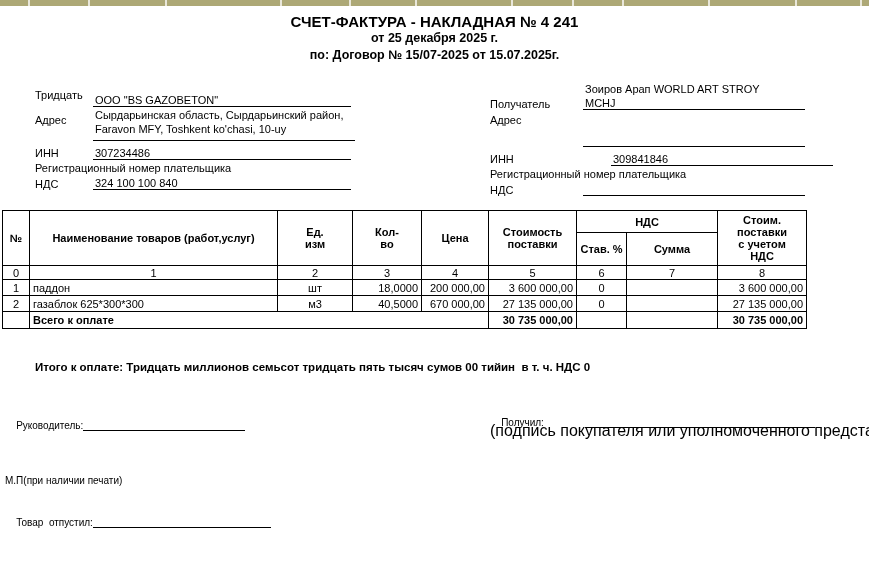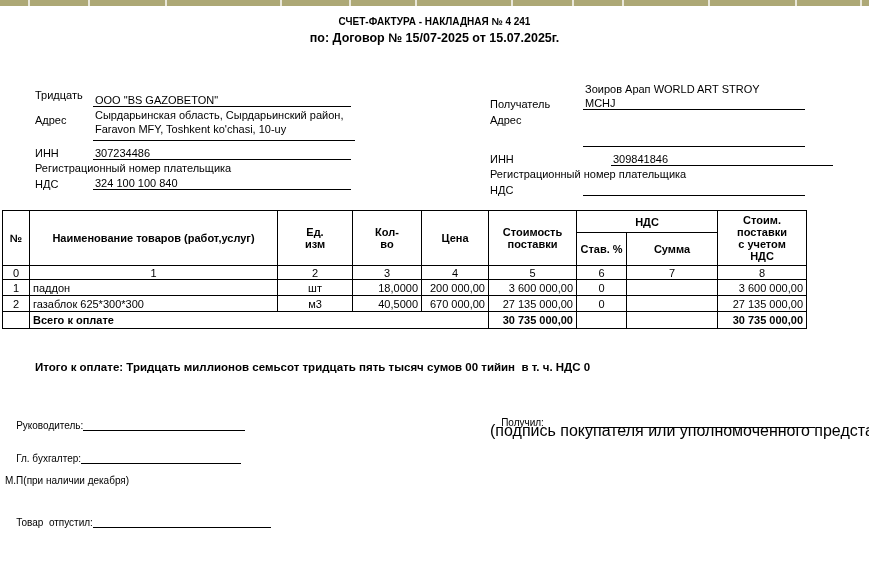--- a/index.html
+++ b/index.html
@@ -8,21 +8,21 @@
     position:relative; width:869px; height:583px; background:#ffffff;
     font-family:"Liberation Sans", sans-serif; font-size:11px; color:#000;
     overflow:hidden;
   }
   
   .top-bar { position:absolute; top:0; left:0; width:869px; height:6px; background:#ada876; }
   .top-bar .div { position:absolute; top:0; width:2px; height:6px; background:#e9e7da; }
 
   
   .title { position:absolute; top:13px; left:62px; width:745px; text-align:center; font-weight:bold; }
-  .title .t1 { font-size:10px; line-height:17px; }
+  .title .t1 { font-size:15px; line-height:17px; }
   .title .t2, .title .t3 { font-size:12.5px; line-height:17px; }
 
   
   .lbl { position:absolute; font-size:11px; white-space:nowrap; }
   .val { position:absolute; border-bottom:1px solid #000; padding:0 2px; font-size:11px; line-height:14px; }
 
   
   .inv-table { position:absolute; left:2px; top:210px; }
   table { border-collapse:collapse; table-layout:fixed; width:804px; font-size:11px; }
   th, td { border:1px solid #000; padding:0 3px; overflow:hidden; }
@@ -56,20 +56,21 @@
     <div class="div" style="left:511px"></div>
     <div class="div" style="left:572px"></div>
     <div class="div" style="left:622px"></div>
     <div class="div" style="left:708px"></div>
     <div class="div" style="left:795px"></div>
     <div class="div" style="left:860px"></div>
   </div>
 
   <div class="title">
     <div class="t1">СЧЕТ-ФАКТУРА - НАКЛАДНАЯ № 4 241</div>
+    <div class="t2">от 25 декабря 2025 г.</div>
     <div class="t3">по: Договор № 15/07-2025 от 15.07.2025г.</div>
   </div>
 
   <span class="lbl" style="left:35px; top:89px">Тридцать</span>
   <div class="val" style="left:93px; top:93px; width:258px; height:14px;">ООО "BS GAZOBETON"</div>
   <span class="lbl" style="left:35px; top:114px">Адрес</span>
   <div class="val" style="left:93px; top:108px; width:262px; min-height:33px;">Сырдарьинская область, Сырдарьинский район, Faravon MFY, Toshkent ko'chasi, 10-uy</div>
   <span class="lbl" style="left:35px; top:147px">ИНН</span>
   <div class="val" style="left:93px; top:146px; width:258px; height:14px;">307234486</div>
   <span class="lbl" style="left:35px; top:162px">Регистрационный номер плательщика</span>
@@ -164,24 +165,21 @@
       </tr>
     </tbody>
       </table>
   </div>
 
   <div class="summary">Итого к оплате: Тридцать миллионов семьсот тридцать пять тысяч сумов 00 тийин  в т. ч. НДС 0</div>
 
   <div class="sig" style="left:5px; top:408px;">
     <span>Руководитель:</span><span class="sline" style="width:162px"></span>
   </div>
-  <div class="sig" style="left:5px; top:441px;">
-    <span>Гл. бухгалтер:</span><span class="sline" style="width:160px"></span>
-  </div>
-  <div class="sig" style="left:5px; top:475px;">М.П(при наличии декабря)</div>
+  <div class="sig" style="left:5px; top:475px;">М.П(при наличии печати)</div>
   <div class="sig" style="left:5px; top:505px;">
     <span>Товар  отпустил:</span><span class="sline" style="width:178px"></span>
   </div>
 
   <div class="sig" style="left:490px; top:405px;">
     <span style="display:inline-block; width:84px;">Получил:</span><span class="sline" style="width:230px"></span>
   </div>
   <div class="note" style="left:490px; top:422px;">(подпись покупателя или уполномоченного представителя)</div>
 
 </div>

